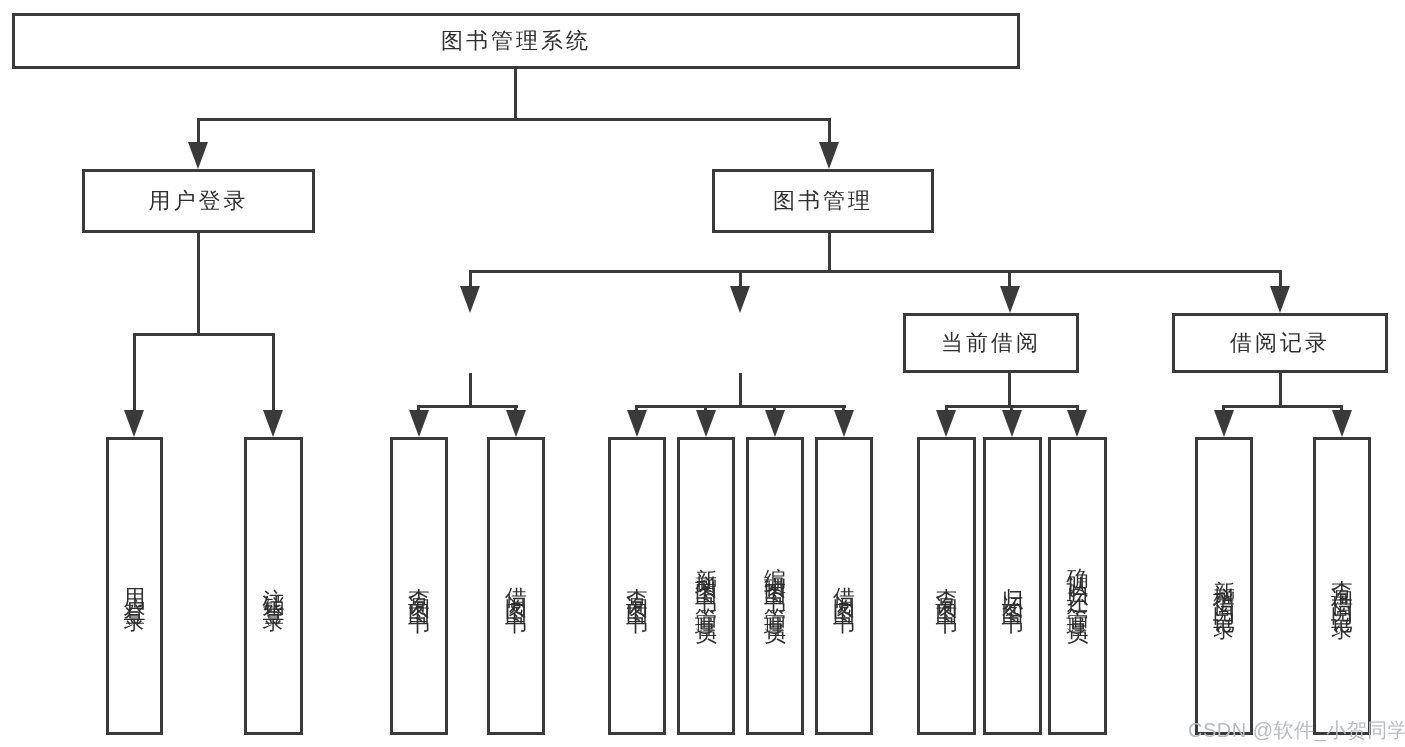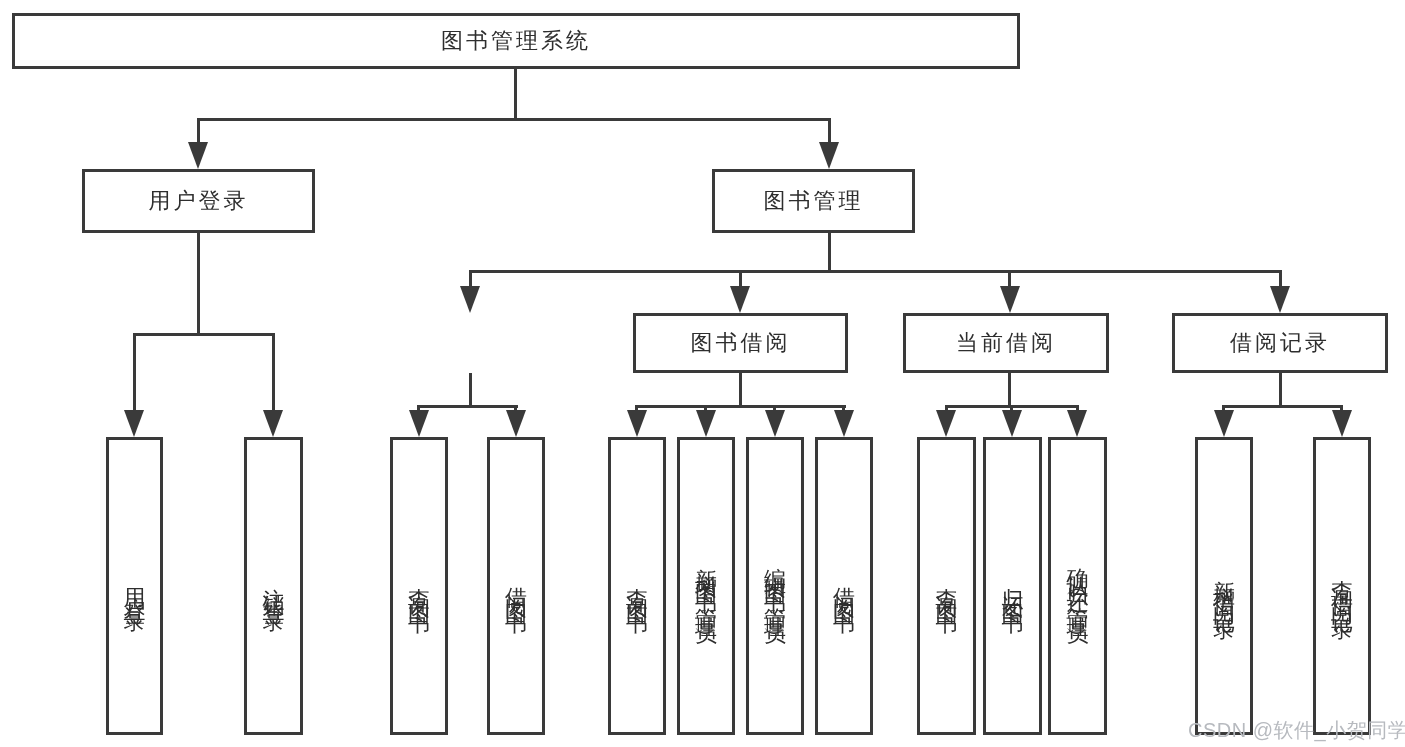--- a/index.html
+++ b/index.html
@@ -61,28 +61,25 @@
 
 <div id="canvas">
 
   <div class="node" style="left:12px;top:13px;width:1008px;height:56px;">
     <span class="hlabel">图书管理系统</span>
   </div>
 
   <div class="node" style="left:82px;top:169px;width:233px;height:64px;">
     <span class="hlabel">用户登录</span>
   </div>
-  <div class="node" style="left:712px;top:169px;width:203px;height:64px;">
+  <div class="node" style="left:712px;top:169px;width:222px;height:64px;">
     <span class="hlabel">图书管理</span>
   </div>
 
-  <div class="node" style="left:633px;top:313px;width:215px;height:60px;">
-    <span class="hlabel">图书借阅</span>
-  </div>
-  <div class="node" style="left:903px;top:313px;width:206px;height:60px;">
+  <div class="node" style="left:903px;top:313px;width:176px;height:60px;">
     <span class="hlabel">当前借阅</span>
   </div>
   <div class="node" style="left:1172px;top:313px;width:216px;height:60px;">
     <span class="hlabel">借阅记录</span>
   </div>
 
   <div class="node leaf" style="left:106px;width:57px;">
     <span class="vtext">用户登录</span>
   </div>
   <div class="node leaf" style="left:244px;width:59px;">

